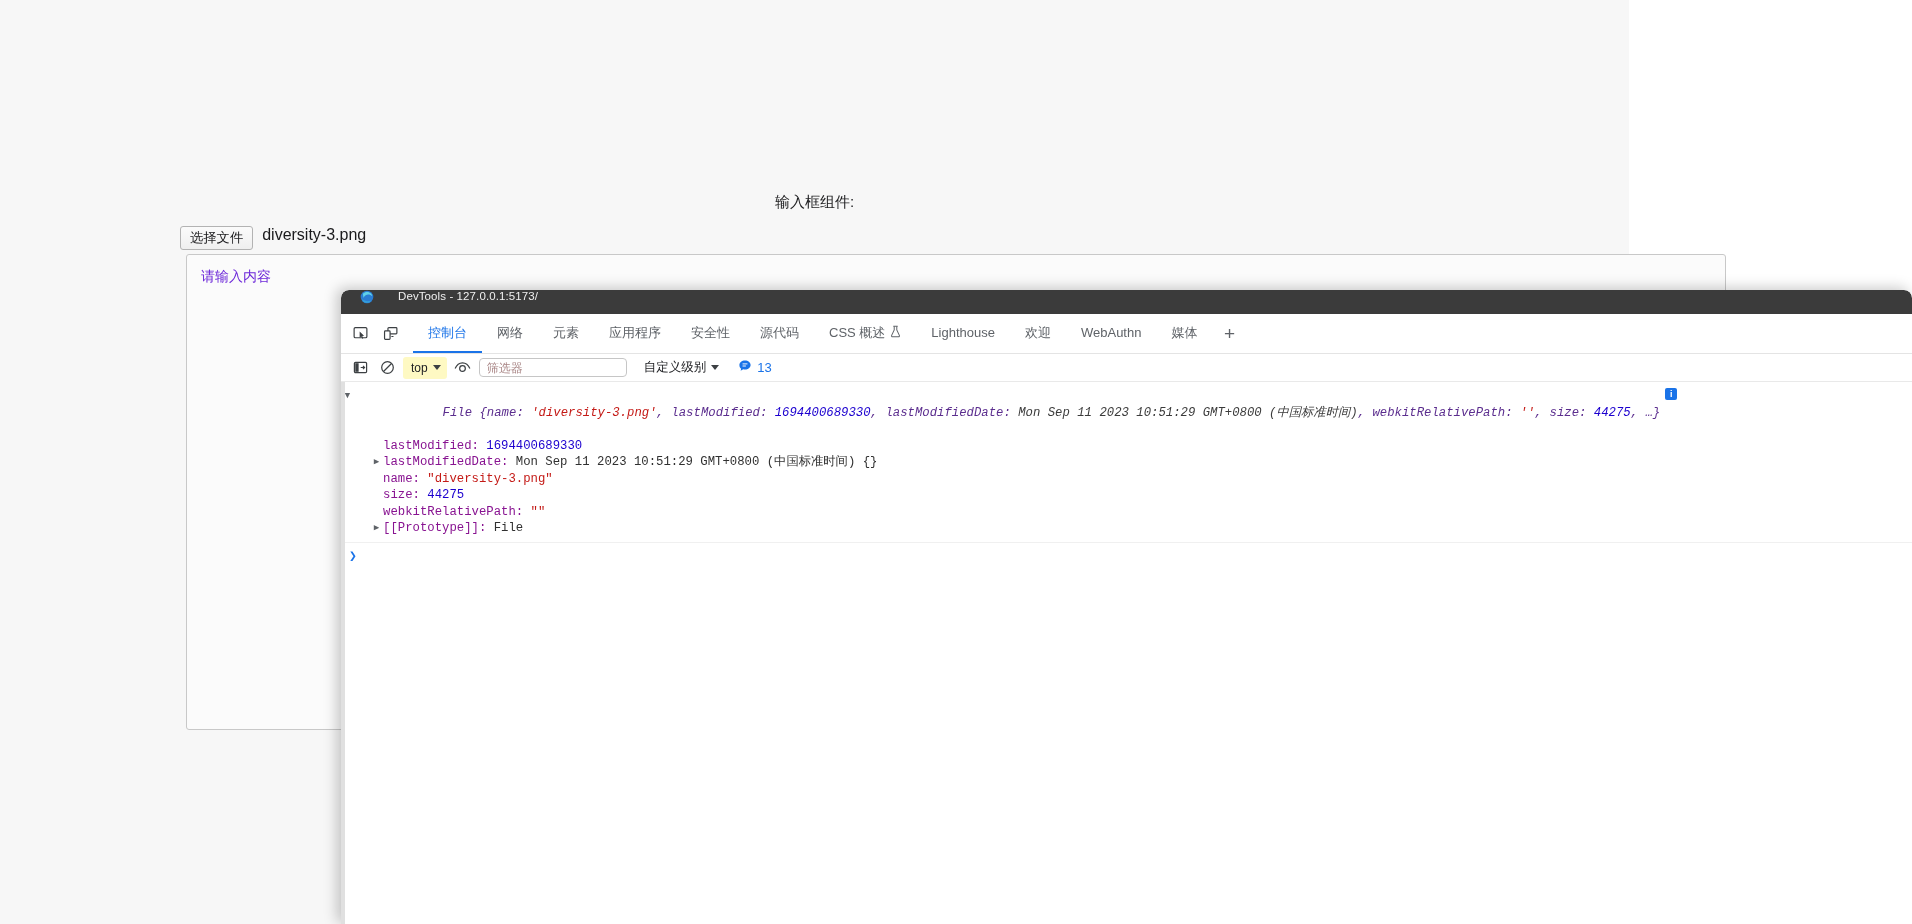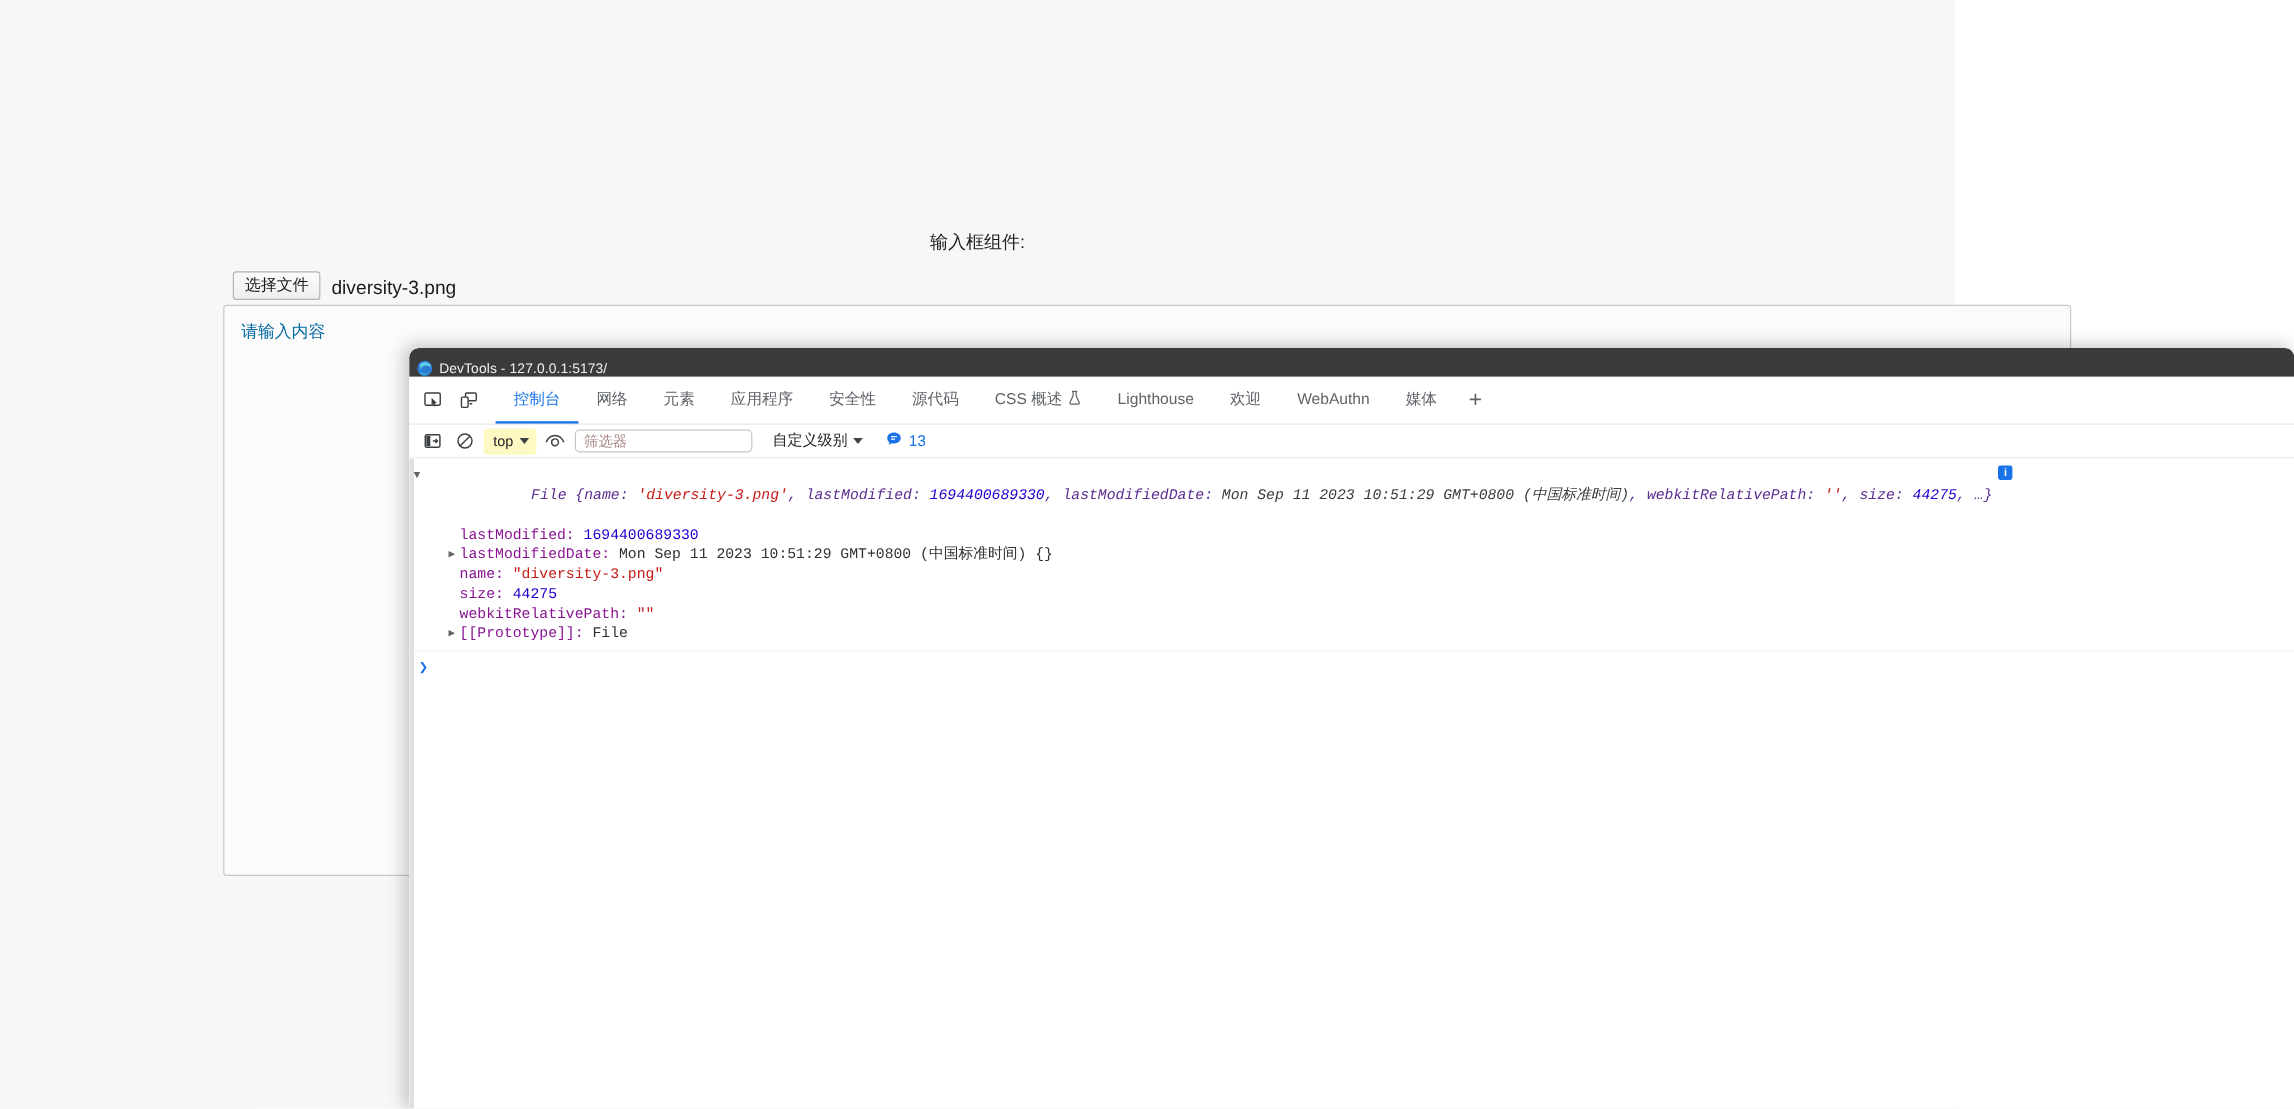--- a/index.html
+++ b/index.html
@@ -33,24 +33,24 @@
     right: 0;
     top: 193px;
     text-align: center;
     font-size: 15px;
     color: #1d1d1f;
     font-family: "Liberation Sans", sans-serif;
   }
 
   .file-row {
     position: absolute;
-    left: 194px;
+    left: 180px;
     top: 226px;
     display: flex;
-    align-items: flex-end;
+    align-items: flex-start;
     gap: 9px;
   }
 
   .file-button {
     font-family: "Liberation Sans", sans-serif;
     font-size: 13.3px;
     color: #1b1b1d;
     background: linear-gradient(#fbfbfb, #efefef);
     border: 1px solid #b3b3b3;
     border-radius: 3px;
@@ -75,21 +75,21 @@
     border: 1px solid #c8c8c8;
     border-radius: 3px;
     box-sizing: border-box;
   }
 
   .textarea-placeholder {
     position: absolute;
     left: 14px;
     top: 13px;
     font-size: 14px;
-    color: #0369a1;
+    color: #6d28d9;
     font-family: "Liberation Sans", sans-serif;
     user-select: none;
   }
 
   
   .devtools-window {
     position: absolute;
     left: 341px;
     top: 290px;
     width: 1571px;
@@ -100,23 +100,23 @@
     background: #ffffff;
     display: flex;
     flex-direction: column;
   }
 
   .dt-titlebar {
     height: 24px;
     min-height: 24px;
     background: #3b3b3b;
     display: flex;
-    align-items: flex-end;
-    gap: 5px;
-    padding: 0 6px;
+    align-items: flex-start;
+    gap: 24px;
+    padding: 0 19px;
     color: #f0f0f0;
     font-size: 11.5px;
     font-family: "Liberation Sans", sans-serif;
     border-radius: 8px 8px 0 0;
     user-select: none;
   }
 
   .edge-logo {
     width: 14px;
     height: 14px;

